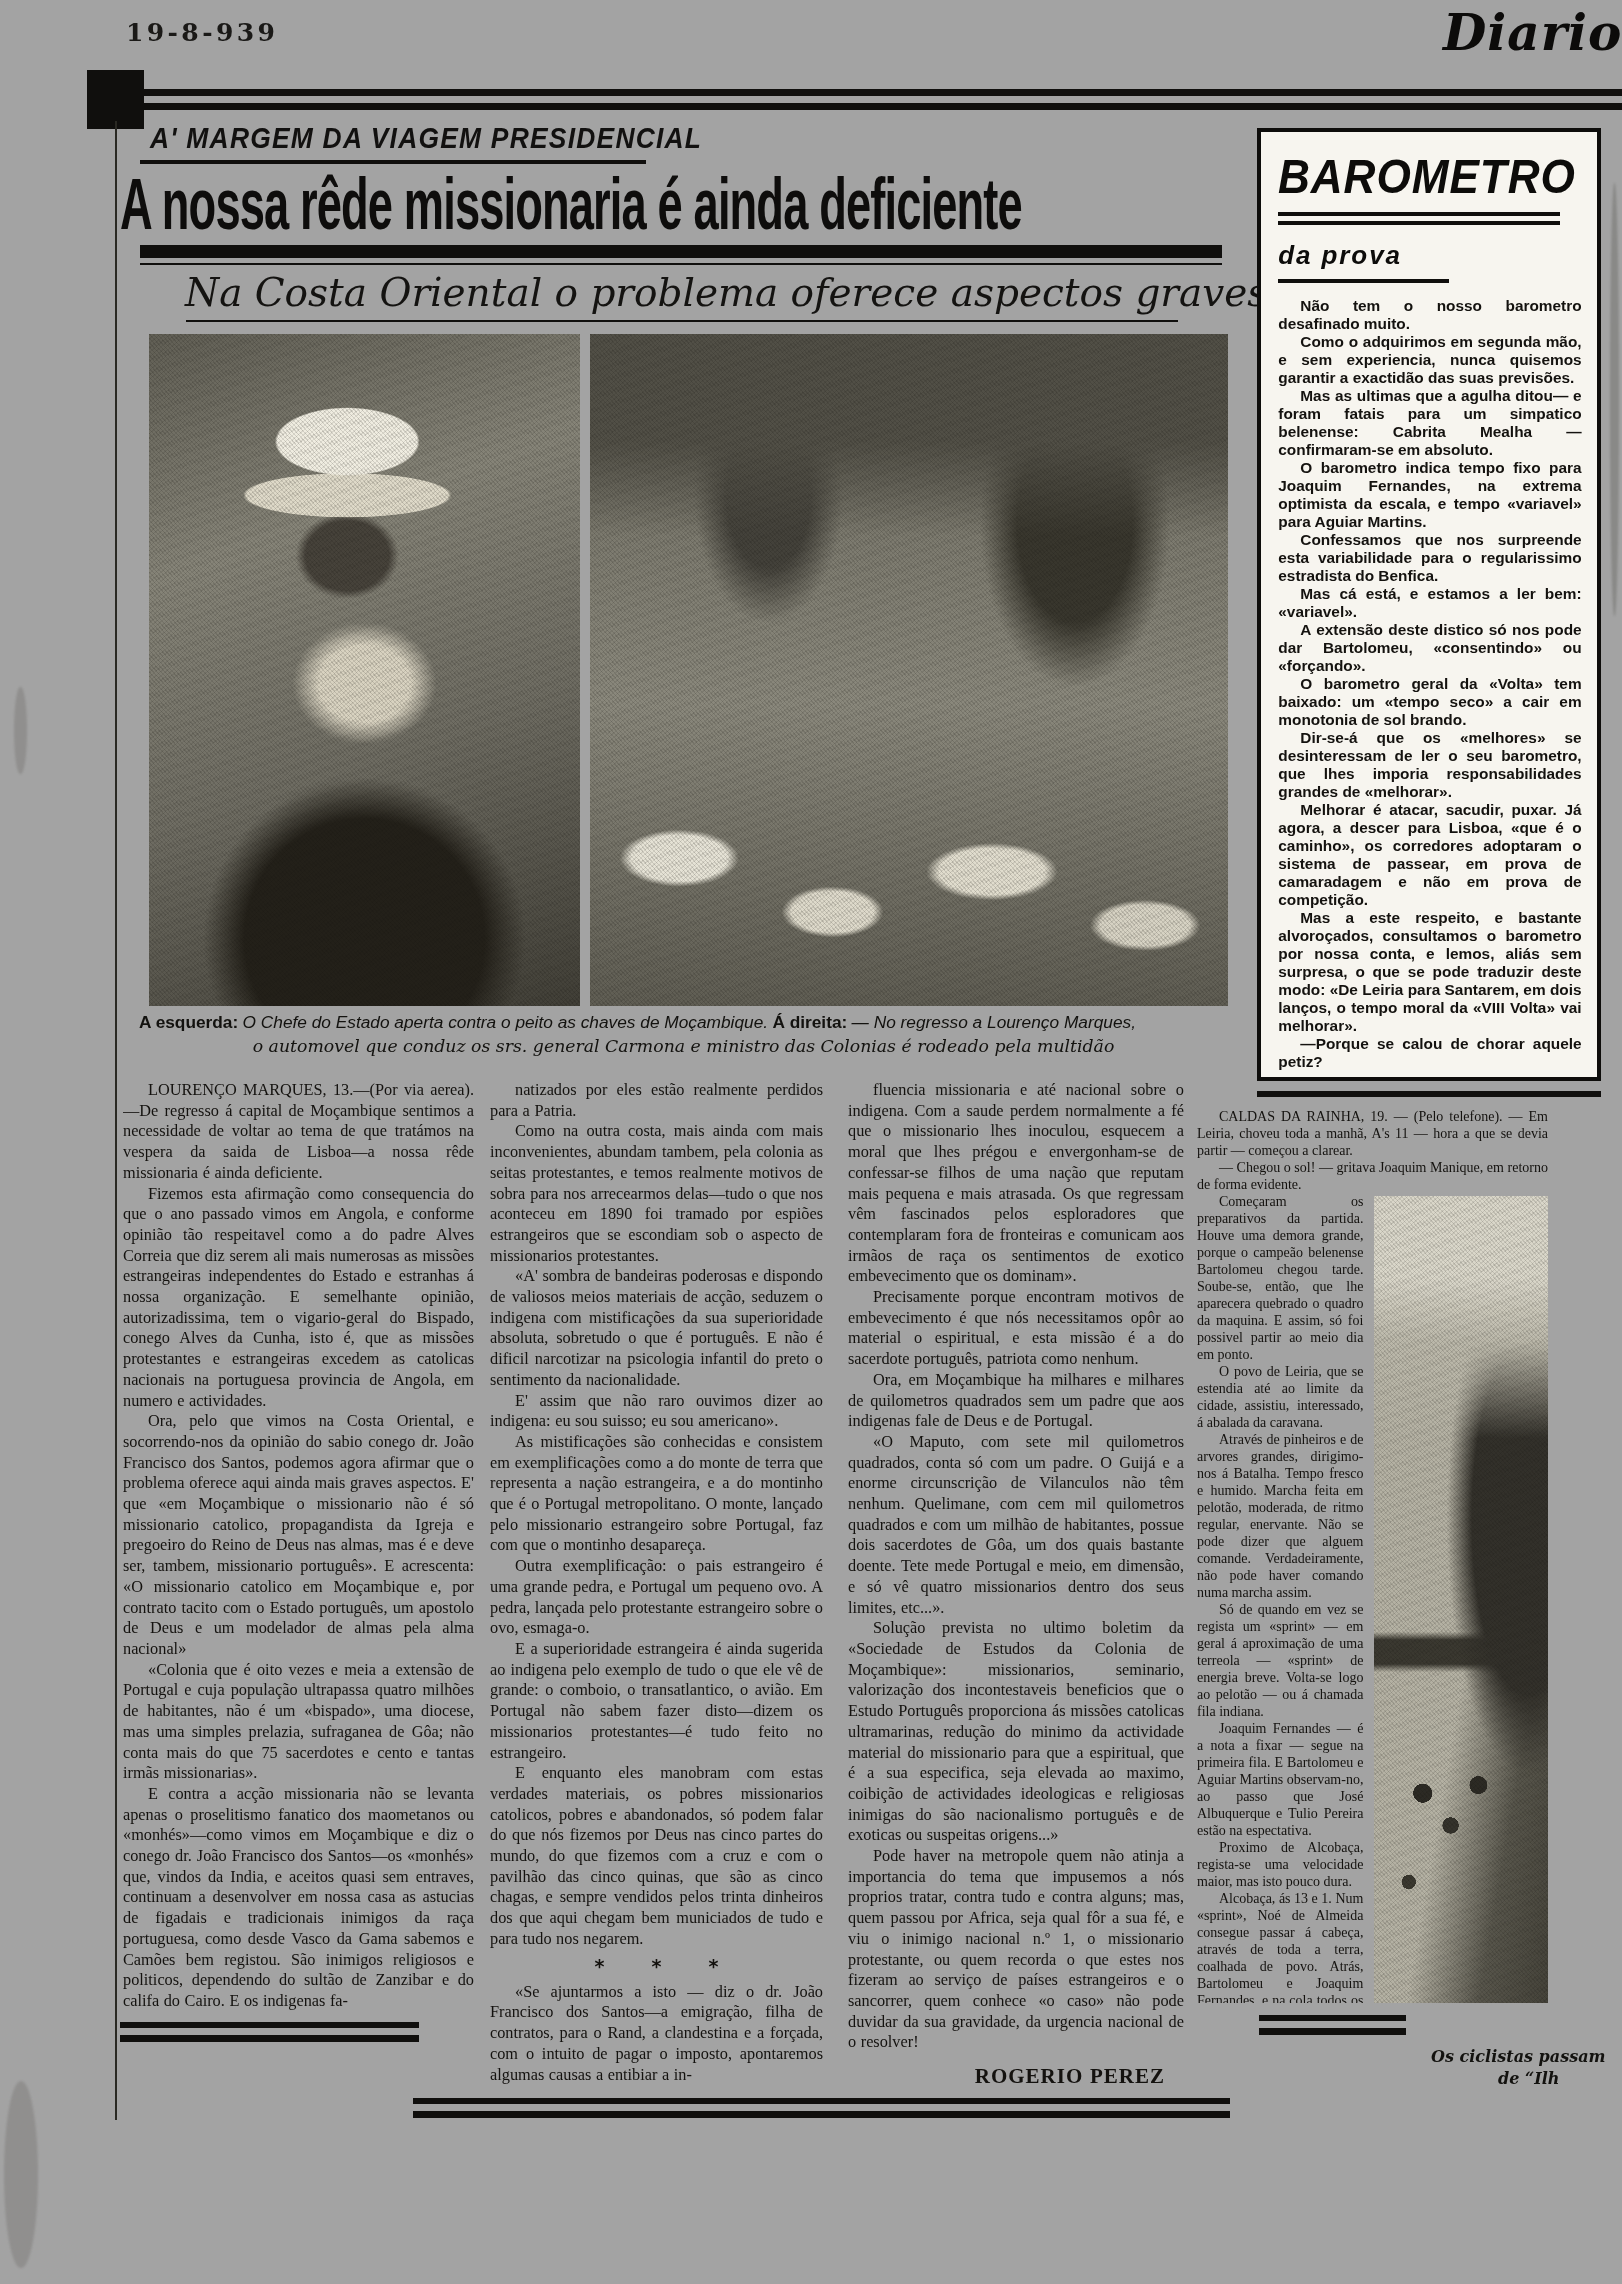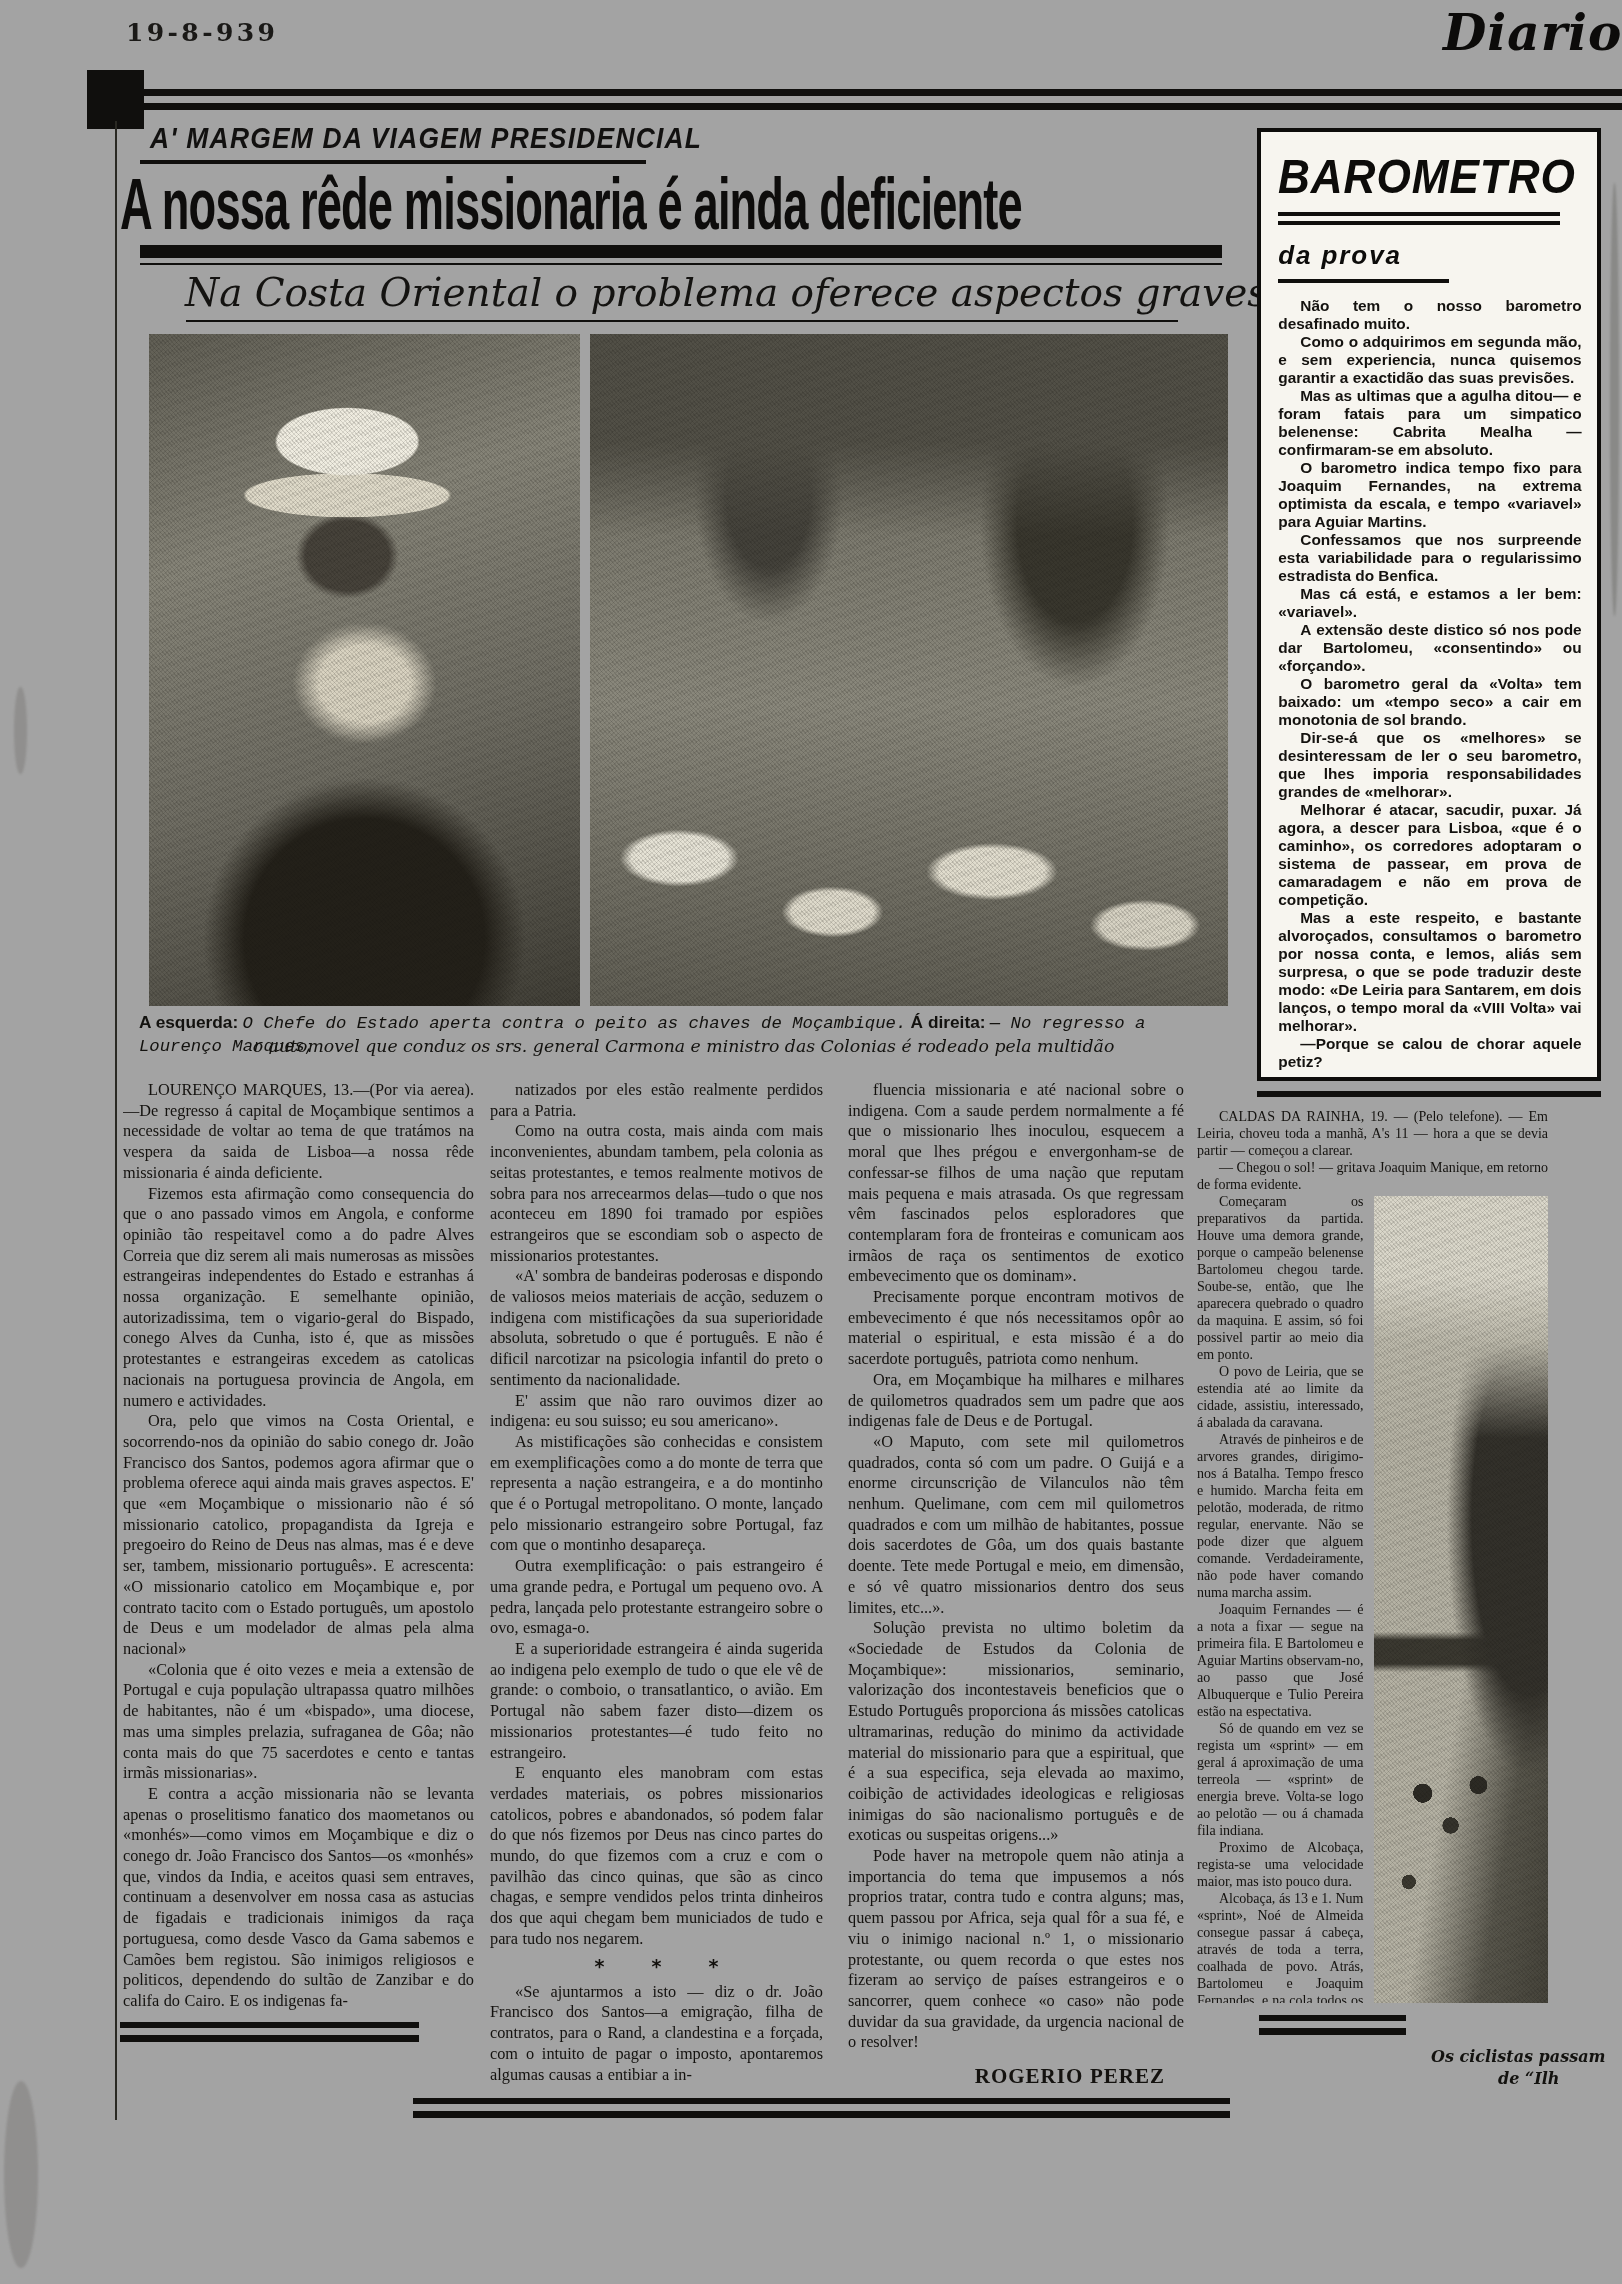--- a/index.html
+++ b/index.html
@@ -69,21 +69,21 @@
       radial-gradient(ellipse 106px 46px at 63% 80%, #e0dccd 0 50%, rgba(0,0,0,0) 62%),
       radial-gradient(ellipse 89px 41px at 87% 88%, #d6d2c3 0 50%, rgba(0,0,0,0) 62%),
       radial-gradient(ellipse 144px 250px at 76% 28%, #38362d 0 40%, rgba(0,0,0,0) 66%),
       radial-gradient(ellipse 120px 207px at 28% 24%, #43413a 0 35%, rgba(0,0,0,0) 62%),
       linear-gradient(180deg, #6b695e 0%, #8a887c 55%, #5f5d53 100%);
   }
   .caption-1{
     left:139px;top:1011px;width:1089px;font-size:17.3px;line-height:1.3;color:#13120f;
   }
   .caption-1 .cap-label{font-family:"Liberation Sans",sans-serif;font-weight:bold;font-style:normal;}
-  .caption-1 .cap-italic{font-family:Liberation Mono, monospace;font-style:italic;}
+  .caption-1 .cap-italic{font-family:Liberation Sans, sans-serif;font-style:italic;}
   .caption-2{
     left:139px;top:1036px;width:1089px;text-align:center;
     font-family:"DejaVu Serif",serif;font-style:italic;font-size:17.3px;color:#13120f;
   }
   
   .bodycol{
     font-size:16.3px;line-height:20.7px;text-align:justify;overflow:hidden;
     color:#14120f;word-spacing:0.5px;
   }
   .bodycol p{margin:0;text-indent:25px;overflow-wrap:break-word;}
@@ -281,22 +281,22 @@
   <div class="abs caldas">
     <div>
         <p>CALDAS DA RAINHA, 19. — (Pelo telefone). — Em Leiria, choveu toda a manhã, A's 11 — hora a que se devia partir — começou a clarear.</p>
         <p>— Chegou o sol! — gritava Joaquim Manique, em retorno de forma evidente.</p>
       </div>
     <div class="cyclists-photo"></div>
     <div>
         <p>Começaram os preparativos da partida. Houve uma demora grande, porque o campeão belenense Bartolomeu chegou tarde. Soube-se, então, que lhe aparecera quebrado o quadro da maquina. E assim, só foi possivel partir ao meio dia em ponto.</p>
         <p>O povo de Leiria, que se estendia até ao limite da cidade, assistiu, interessado, á abalada da caravana.</p>
         <p>Através de pinheiros e de arvores grandes, dirigimo-nos á Batalha. Tempo fresco e humido. Marcha feita em pelotão, moderada, de ritmo regular, enervante. Não se pode dizer que alguem comande. Verdadeiramente, não pode haver comando numa marcha assim.</p>
+        <p>Só de quando em vez se regista um «sprint» — em geral á aproximação de uma terreola — «sprint» de energia breve. Volta-se logo ao pelotão — ou á chamada fila indiana.</p>
         <p>Joaquim Fernandes — é a nota a fixar — segue na primeira fila. E Bartolomeu e Aguiar Martins observam-no, ao passo que José Albuquerque e Tulio Pereira estão na espectativa.</p>
-        <p>Só de quando em vez se regista um «sprint» — em geral á aproximação de uma terreola — «sprint» de energia breve. Volta-se logo ao pelotão — ou á chamada fila indiana.</p>
         <p>Proximo de Alcobaça, regista-se uma velocidade maior, mas isto pouco dura.</p>
         <p>Alcobaça, ás 13 e 1. Num «sprint», Noé de Almeida consegue passar á cabeça, através de toda a terra, coalhada de povo. Atrás, Bartolomeu e Joaquim Fernandes, e na cola todos os outros.</p>
       </div>
   </div>
 
   <div class="abs cy-caption">
     <span>Os ciclistas passam</span>
     <span class="l2">de “Ilh</span>
   </div>
 

